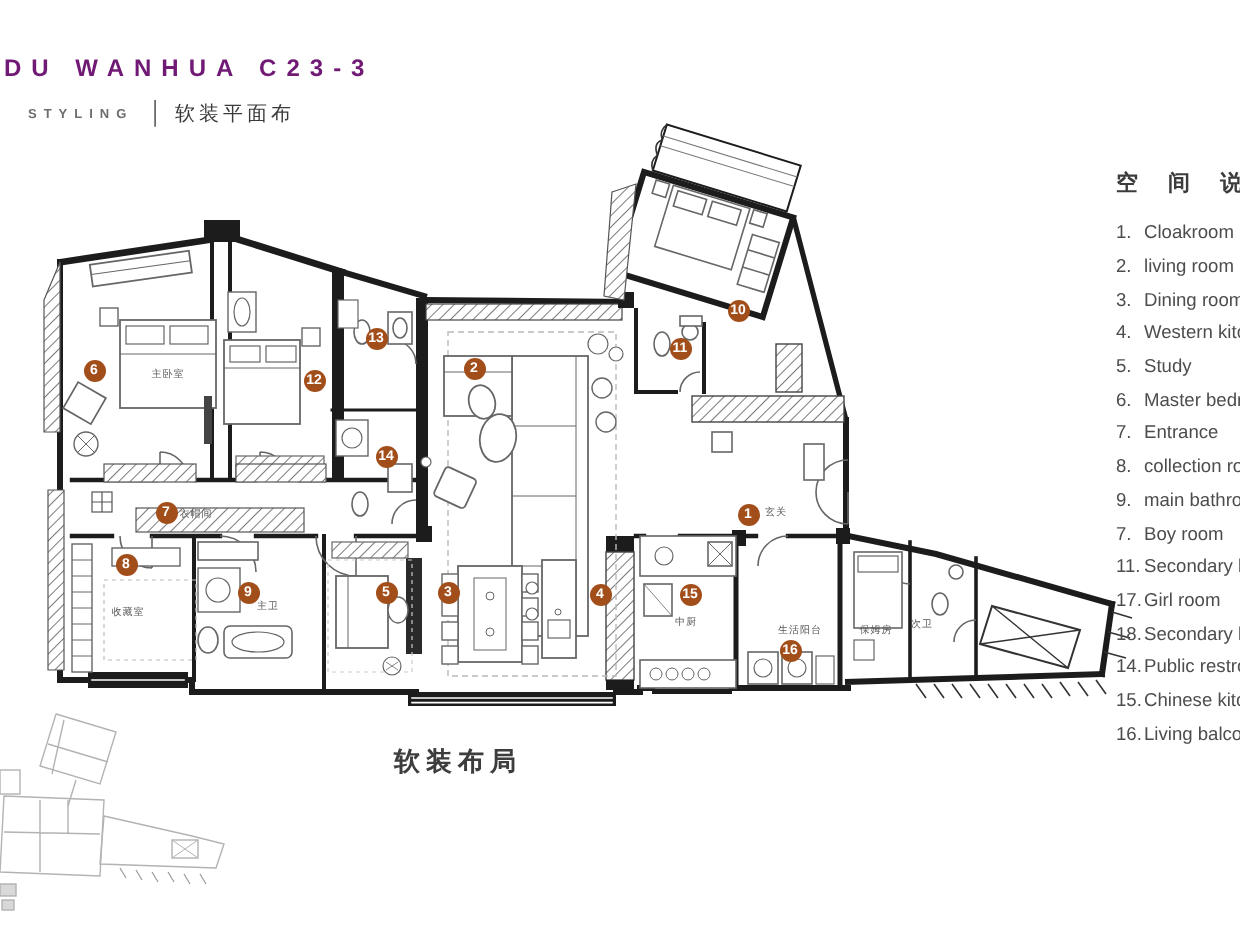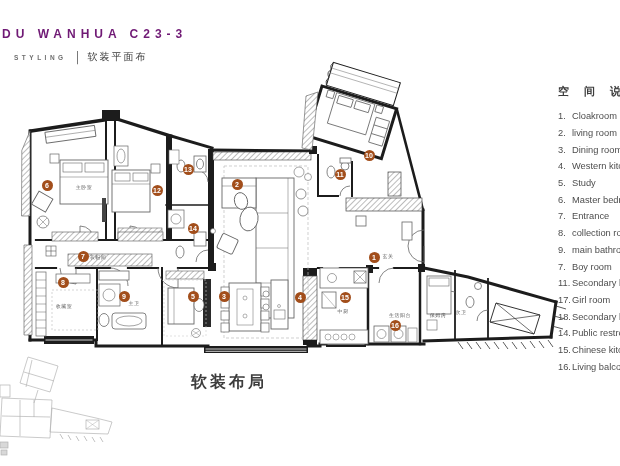--- a/index.html
+++ b/index.html
@@ -28,21 +28,21 @@
   }
   .legend ul{list-style:none;margin:9px 0 0 0;padding:0;}
   .legend li{
     display:flex;height:16.7px;align-items:center;font-size:9.3px;color:#4d4d4d;white-space:nowrap;
   }
   .legend li .num{min-width:14px;flex:0 0 auto;}
   .legend li .lab{flex:0 0 auto;}
   
   .plan-caption{
     position:absolute;left:229px;top:372px;transform:translateX(-50%);
-    font-size:16px;color:#3d3d3d;letter-spacing:3px;white-space:nowrap;font-weight:600;
+    font-size:13px;color:#3d3d3d;letter-spacing:3px;white-space:nowrap;font-weight:600;
   }
   
   .plan-svg{position:absolute;left:0;top:0;}
   
   .marker{
     position:absolute;width:11px;height:11px;border-radius:50%;
     color:#fff;font-size:7px;font-weight:700;line-height:11px;text-align:center;
     font-family:"Liberation Sans",sans-serif;
   }
   .plan-label{

